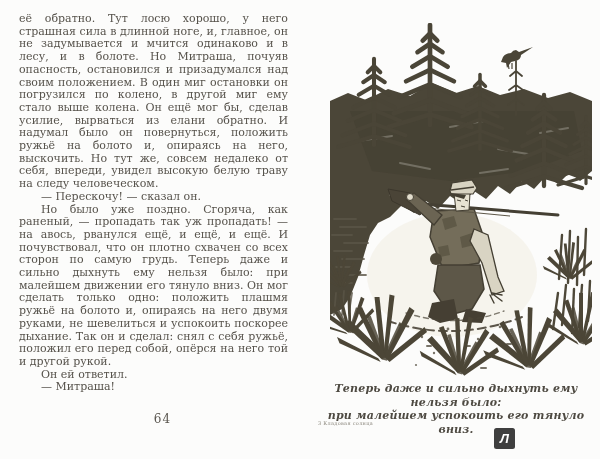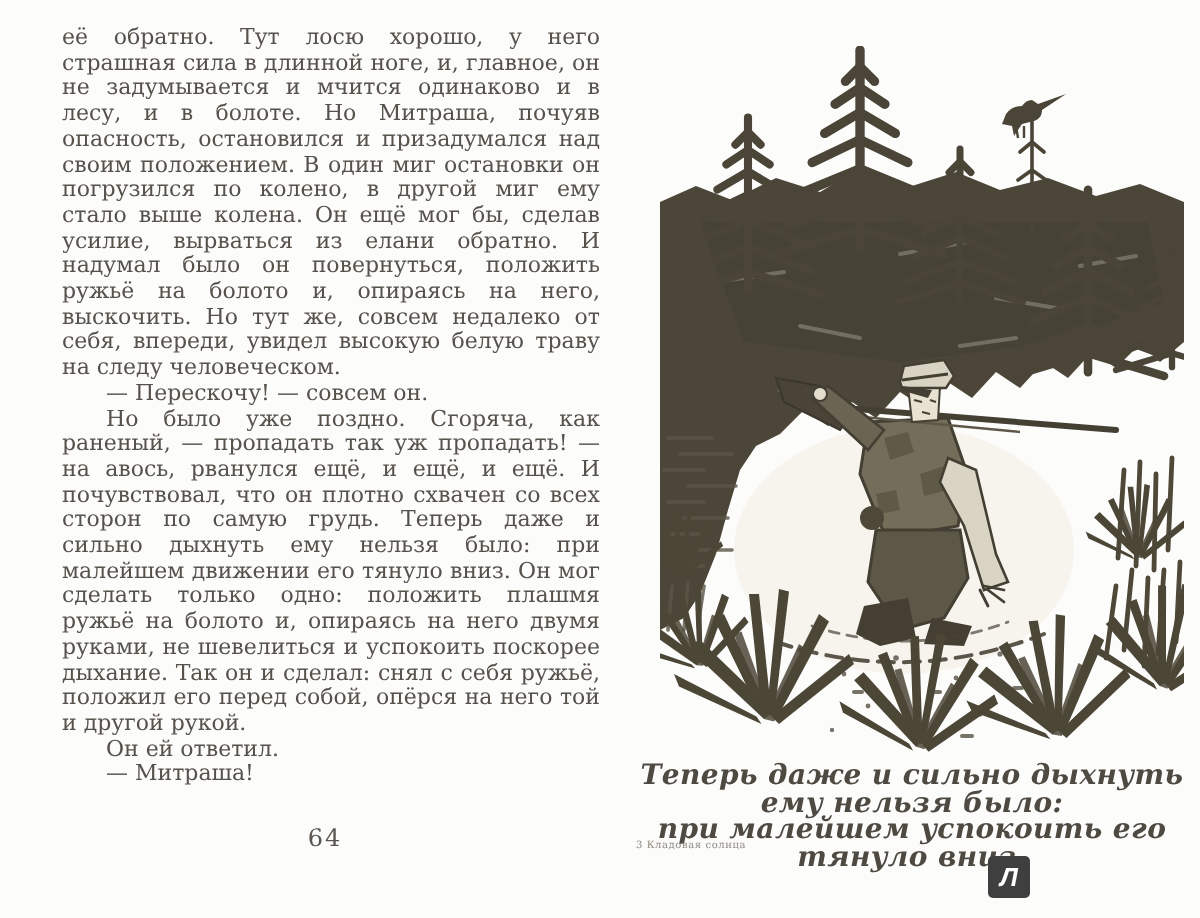--- a/index.html
+++ b/index.html
@@ -1,34 +1,34 @@
 <!DOCTYPE html>
 <html lang="ru"><head>
 <meta charset="utf-8">
 <style>
   html,body{margin:0;padding:0;background:#ffffff;}
   .spread{
     position:relative;width:600px;height:459px;overflow:hidden;
     background:#fcfcfb;font-family:"DejaVu Serif", serif;
   }
   .text-block{
-    position:absolute;left:31px;top:13px;width:269px;
+    position:absolute;left:19px;top:13px;width:269px;
     color:#56524b;font-size:11px;line-height:12.7px;
     text-align:justify;text-justify:inter-word;hyphens:auto;
   }
   .text-block p{margin:0;}
   .text-block p.indent{text-indent:22px;}
   .page-number{
     position:absolute;left:28px;top:412px;width:269px;text-align:center;
     font-size:12px;letter-spacing:1px;color:#5a564f;
   }
   .illustration{position:absolute;left:330px;top:23px;}
   .caption{
     position:absolute;left:314px;top:382px;width:284px;text-align:center;
-    font-style:italic;font-weight:bold;font-size:14px;line-height:13.5px;
+    font-style:italic;font-weight:bold;font-size:11px;line-height:13.5px;
     color:#4e4a42;letter-spacing:.2px;
   }
   .signature-mark{
     position:absolute;left:318px;top:420px;font-size:5px;color:#8d897f;
     font-family:"DejaVu Serif", serif;letter-spacing:.3px;
   }
   .watermark{
     position:absolute;left:494px;top:428px;width:21px;height:21px;
     background:#3f3f3f;border-radius:2.5px;display:flex;align-items:center;
     justify-content:center;color:#ffffff;
@@ -37,21 +37,21 @@
 </style>
 </head>
 <body>
 
 <div class="spread">
 
   <div class="text-block">
 
       <p>её обратно. Тут лосю хорошо, у него страшная сила в длинной ноге, и, главное, он не задумывается и мчится одинаково и в лесу, и в болоте. Но Митраша, почуяв опасность, остановился и призадумался над своим положением. В один миг остановки он погрузился по колено, в другой миг ему стало выше колена. Он ещё мог бы, сделав усилие, вырваться из елани обратно. И надумал было он повернуться, положить ружьё на болото и, опираясь на него, выскочить. Но тут же, совсем недалеко от себя, впереди, увидел высокую белую траву на следу человеческом.</p>
 
-      <p class="indent">— Перескочу! — совсем он.</p>
+      <p class="indent">— Перескочу! — сказал он.</p>
 
 
       <p class="indent">Но было уже поздно. Сгоряча, как раненый, — пропадать так уж пропадать! — на авось, рванулся ещё, и ещё, и ещё. И почувствовал, что он плотно схвачен со всех сторон по самую грудь. Теперь даже и сильно дыхнуть ему нельзя было: при малейшем движении его тянуло вниз. Он мог сделать только одно: положить плашмя ружьё на болото и, опираясь на него двумя руками, не шевелиться и успокоить поскорее дыхание. Так он и сделал: снял с себя ружьё, положил его перед собой, опёрся на него той и другой рукой.</p>
 
 
       <p class="indent">Он ей ответил.</p>
 
       <p class="indent">— Митраша!</p>
     </div>
 

